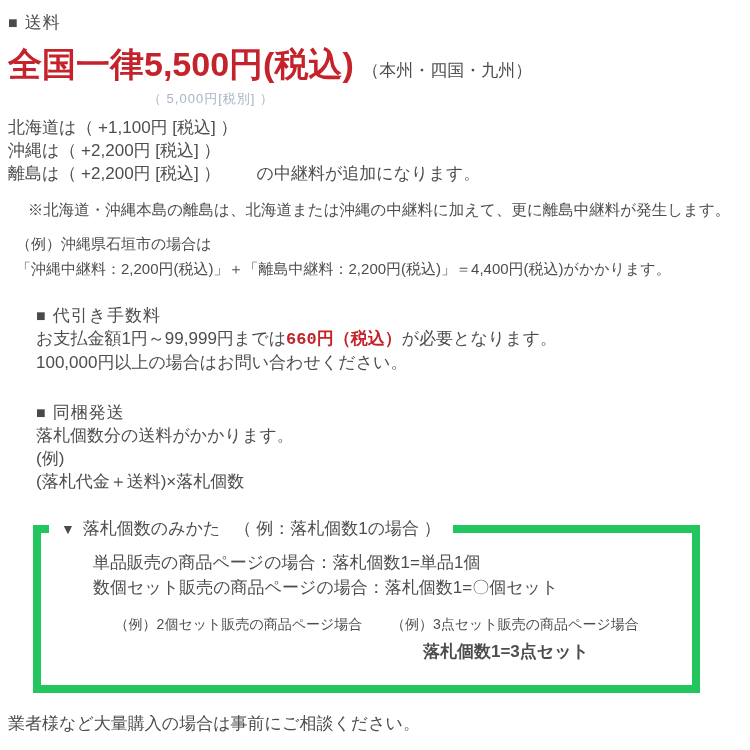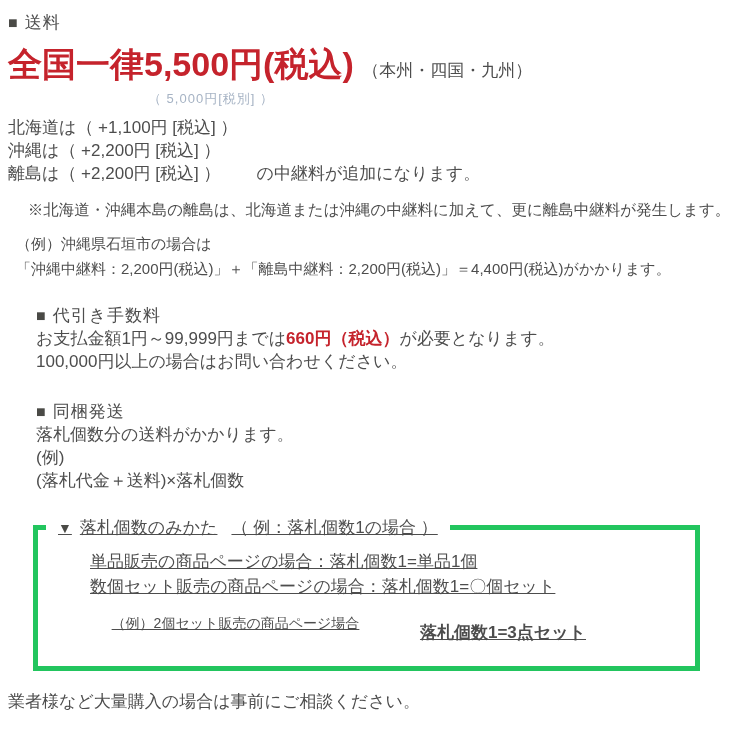--- a/index.html
+++ b/index.html
@@ -40,30 +40,29 @@
     font-size: 15.5px;
     white-space: nowrap;
     letter-spacing: 0px;
     text-align: center;
   }
   .example-label { margin: 14px 0 0 8px; font-size: 15px; }
   .example-detail { margin: 6px 0 0 8px; font-size: 15px; white-space: nowrap; }
   
   .section { margin-top: 26px; margin-left: 28px; }
   .body-line { font-size: 17px; line-height: 23px; white-space: nowrap; }
-  .red-strong { color: #c5232c; font-weight: bold; }
+  .red-strong { color: #c5232c; font-weight: bold; font-family: Liberation Mono, monospace; }
   
   .section-bundled { margin-top: 28px; }
   
   fieldset.count-box {
     margin: 24px 0 0 25px;
     width: 667px;
-    border: 5px solid #22c55e;
+    border: 8px solid #22c55e;
     padding: 10px 0 22px 0;
-    text-decoration: underline;
   }
   fieldset.count-box legend {
     font-size: 17px;
     color: #4d4d4d;
     margin-left: 8px;
     padding: 0 12px;
     white-space: nowrap;
   }
   .legend-marker { color: #4a4a46; margin-right: 8px; font-size: 14px; }
   .legend-example { margin-left: 14px; }
@@ -135,20 +134,21 @@
   </legend>
   <div class="rules">
     <div class="rule-line">単品販売の商品ページの場合：落札個数1=単品1個</div>
     <div class="rule-line">数個セット販売の商品ページの場合：落札個数1=〇個セット</div>
   </div>
   <div class="examples-row">
     <div class="example-col">
       <div class="ex-label">（例）2個セット販売の商品ページ場合</div>
     </div>
     <div class="example-col">
+      <div class="ex-label">（例）3点セット販売の商品ページ場合</div>
       <div class="ex-result">落札個数1=3点セット</div>
     </div>
   </div>
 </fieldset>
 
 <div class="footer">
   <div class="body-line">業者様など大量購入の場合は事前にご相談ください。</div>
 
 </div>
 

